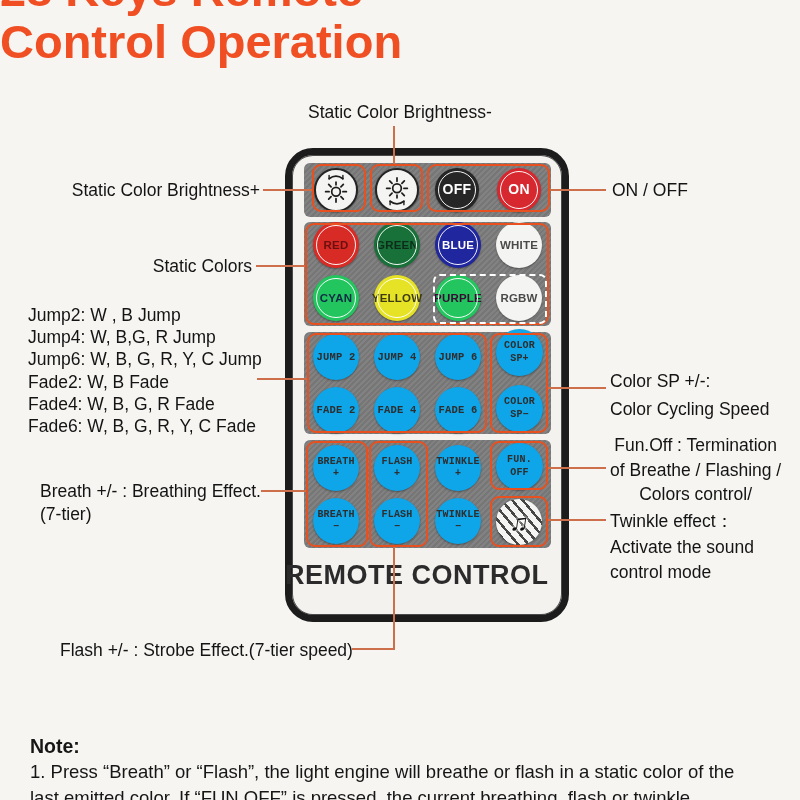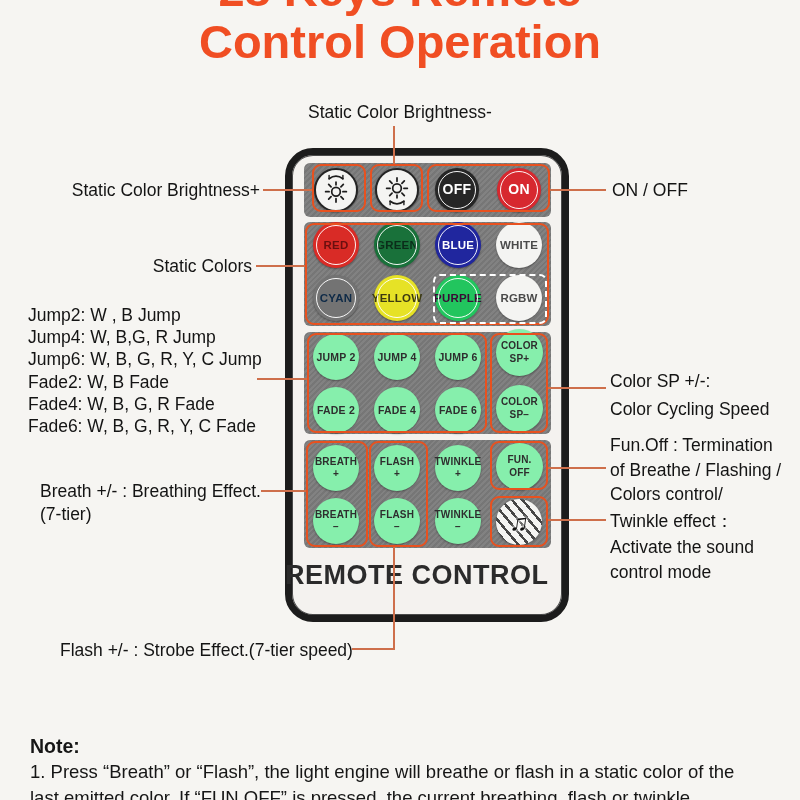--- a/index.html
+++ b/index.html
@@ -7,21 +7,21 @@
   #page {
     position:relative; width:800px; height:800px; overflow:hidden;
     background:#f6f5f2;
     font-family:"Liberation Sans", sans-serif;
     color:#161616;
   }
   .abs { position:absolute; }
 
   
   .title-line {
-    width:800px; text-align:center; font-weight:bold;
+    width:800px; font-weight:bold;
     font-size:47px; letter-spacing:0px; color:#F04E23; line-height:52px;
   }
 
   
   .ann { font-size:17.5px; color:#141414; }
   .ann.right-align { text-align:right; }
 
   
   .line-h { height:2px; background:#CE6F4B; }
   .line-v { width:2px; background:#CE6F4B; }
@@ -45,21 +45,21 @@
     text-align:center;
   }
   .btn .lbl {
     font-weight:bold; white-space:pre-line; line-height:1.22; letter-spacing:0.2px;
   }
   .btn.ringed { position:absolute; }
   .btn.ringed::before {
     content:""; position:absolute; left:3px; top:3px; right:3px; bottom:3px;
     border:1.5px solid rgba(255,255,255,0.95); border-radius:50%;
   }
-  .btn.white-btn { background:#86efac; box-shadow:0 1px 2px rgba(0,0,0,0.35); }
+  .btn.white-btn { background:#0ea5e9; box-shadow:0 1px 2px rgba(0,0,0,0.35);font-family:Liberation Mono, monospace; }
   .btn.white-btn .lbl { color:#2e2e2e; font-size:10px; }
   .btn.white-btn .lbl.one-line { font-size:10.5px; }
   .btn.icon-btn { background:#F4F4F2; border:2px solid #242424; box-shadow:0 1px 2px rgba(0,0,0,0.35); }
   .btn.color-btn .lbl { font-size:11.5px; }
   .btn.power-btn .lbl { font-size:14px; letter-spacing:0.3px; }
   .btn { box-shadow:0 1px 2px rgba(0,0,0,0.35); }
 
   #remote-label {
     left:285px; top:560px; width:284px; text-align:left;
     font-size:27px; font-weight:bold; letter-spacing:0.5px; color:#2b2b2b;
@@ -131,21 +131,21 @@
   <div class="abs btn ringed color-btn" style="left: 374px; top: 222px; width: 46px; height: 46px; background: rgb(25, 113, 58);">
     <span class="lbl" style="color: rgb(11, 45, 26);">GREEN</span>
   </div>
   <div class="abs btn ringed color-btn" style="left: 435px; top: 222px; width: 46px; height: 46px; background: rgb(32, 38, 158);">
     <span class="lbl" style="color: rgb(255, 255, 255); text-align: center;">BLUE</span>
   </div>
   <div class="abs btn color-btn" style="left: 496px; top: 222px; width: 46px; height: 46px; background: rgb(244, 244, 242);">
     <span class="lbl" style="color: rgb(74, 74, 74);">WHITE</span>
   </div>
 
-  <div class="abs btn ringed color-btn" style="left: 313px; top: 275px; width: 46px; height: 46px; background: #737373;">
+  <div class="abs btn ringed color-btn" style="left: 313px; top: 275px; width: 46px; height: 46px; background: #22c55e;">
     <span class="lbl" style="color: rgb(14, 42, 71);">CYAN</span>
   </div>
   <div class="abs btn ringed color-btn" style="left: 374px; top: 275px; width: 46px; height: 46px; background: rgb(230, 226, 38);">
     <span class="lbl" style="color: rgb(60, 58, 18);">YELLOW</span>
   </div>
   <div class="abs btn ringed color-btn" style="left: 435px; top: 275px; width: 46px; height: 46px; background: #22c55e;">
     <span class="lbl" style="color: rgb(58, 10, 53);">PURPLE</span>
   </div>
   <div class="abs btn color-btn" style="left: 496px; top: 275px; width: 46px; height: 46px; background: rgb(244, 244, 242);">
     <span class="lbl" style="color: rgb(74, 74, 74);">RGBW</span>
@@ -255,21 +255,21 @@
 
   <div class="abs ann" style="left:60px; top:640px;">Flash +/- : Strobe Effect.(7-tier speed)</div>
 
   <div class="abs ann" style="left:612px; top:180px;">ON / OFF</div>
 
   <div class="abs ann" style="left:610px; top:368px; line-height:27.5px;">
     <div>Color SP +/-:</div>
     <div>Color Cycling Speed</div>
   </div>
 
-  <div class="abs ann" style="left:610px; top:433px; line-height:24.5px;">
+  <div class="abs ann" style="left:610px; top:433px; line-height:24.5px;text-align:center;">
     <div>Fun.Off : Termination</div>
     <div>of Breathe / Flashing /</div>
     <div>Colors control/</div>
   </div>
 
   <div class="abs ann" style="left:610px; top:509px; line-height:25.5px;">
     <div>Twinkle effect：</div>
     <div>Activate the sound</div>
     <div>control mode</div>
   </div>

